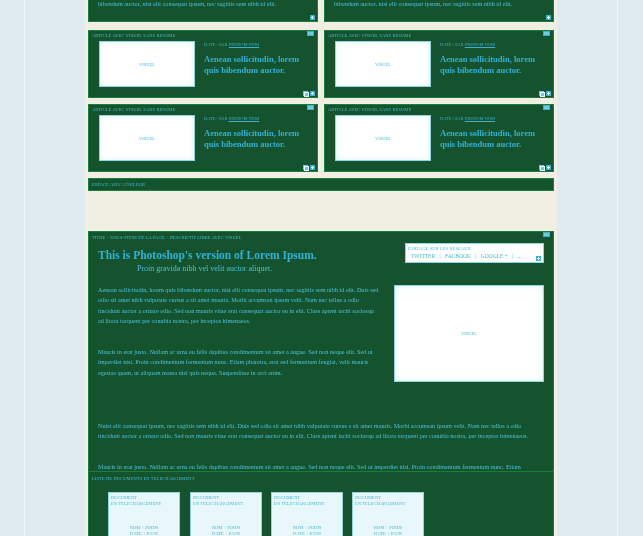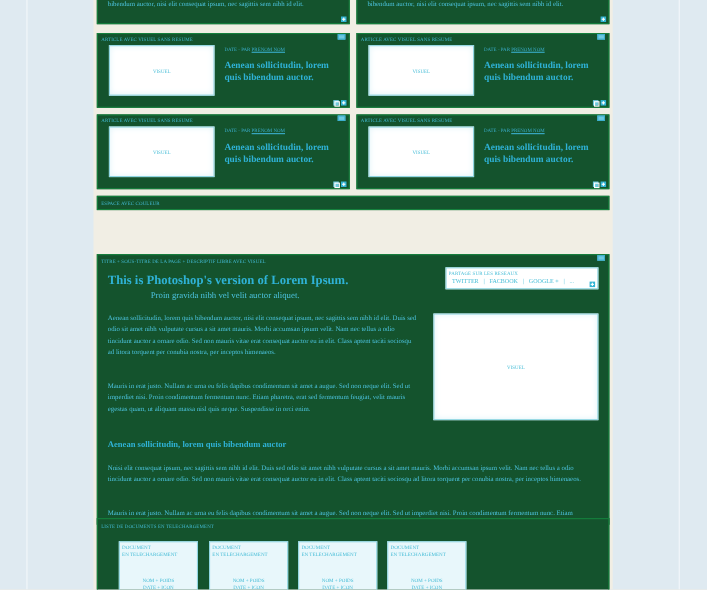--- a/index.html
+++ b/index.html
@@ -127,21 +127,20 @@
     </div>
     <div class="mini-btn plus" style="right:2px; bottom:1px;"></div>
   </div>
 
   <div class="visual-ph" style="left:305px; top:53px; width:150px; height:97px;">
       <span>VISUEL</span>
     </div>
 
   <div class="body-text" style="left:9px; top:53px; width:283px;">Aenean sollicitudin, lorem quis bibendum auctor, nisi elit consequat ipsum, nec sagittis sem nibh id elit. Duis sed odio sit amet nibh vulputate cursus a sit amet mauris. Morbi accumsan ipsum velit. Nam nec tellus a odio tincidunt auctor a ornare odio. Sed non  mauris vitae erat consequat auctor eu in elit. Class aptent taciti sociosqu ad litora torquent per conubia nostra, per inceptos himenaeos.</div>
   <div class="body-text" style="left:9px; top:115px; width:283px;">Mauris in erat justo. Nullam ac urna eu felis dapibus condimentum sit amet a augue. Sed non neque elit. Sed ut imperdiet nisi. Proin condimentum fermentum nunc. Etiam pharetra, erat sed fermentum feugiat, velit mauris egestas quam, ut aliquam massa nisl quis neque. Suspendisse in orci enim.</div>
-  <div style="position:absolute; left:9px; top:167px; font-size:7.8px; font-weight:bold; color:#2fb2d6; white-space:nowrap;">Aenean sollicitudin, lorem quis bibendum auctor</div>
   <div class="body-text" style="left:9px; top:189px; width:445px;">Nnisi elit consequat ipsum, nec sagittis sem nibh id elit. Duis sed odio sit amet nibh vulputate cursus a sit amet mauris. Morbi accumsan ipsum velit. Nam nec tellus a odio tincidunt auctor a ornare odio. Sed non  mauris vitae erat consequat auctor eu in elit. Class aptent taciti sociosqu ad litora torquent per conubia nostra, per inceptos himenaeos.</div>
   <div class="body-text" style="left:9px; top:230px; width:445px;">Mauris in erat justo. Nullam ac urna eu felis dapibus condimentum sit amet a augue. Sed non neque elit. Sed ut imperdiet nisi. Proin condimentum fermentum nunc. Etiam pharetra, erat sed fermentum feugiat, velit mauris egestas quam, ut aliquam massa nisl quis neque. Suspendisse in orci enim.</div>
 </div>
 
 <div class="box" style="left:88px; top:471px; width:466px; height:70px;">
   <div class="lbl" style="left:3px; top:4px;">LISTE DE DOCUMENTS EN TELECHARGEMENT</div>
   <div class="doc" style="left:19px; top:20px; height:50px;">
     <div class="d1">
         <div>DOCUMENT</div>
         <div>EN TELECHARGEMENT</div>

